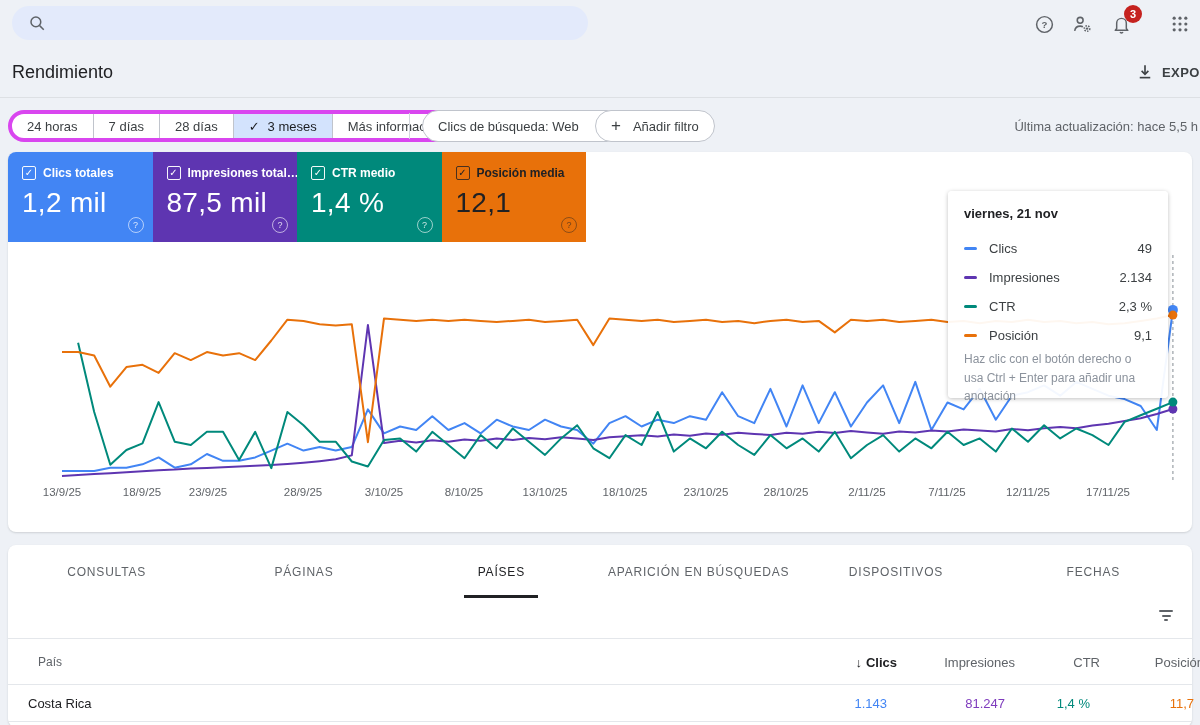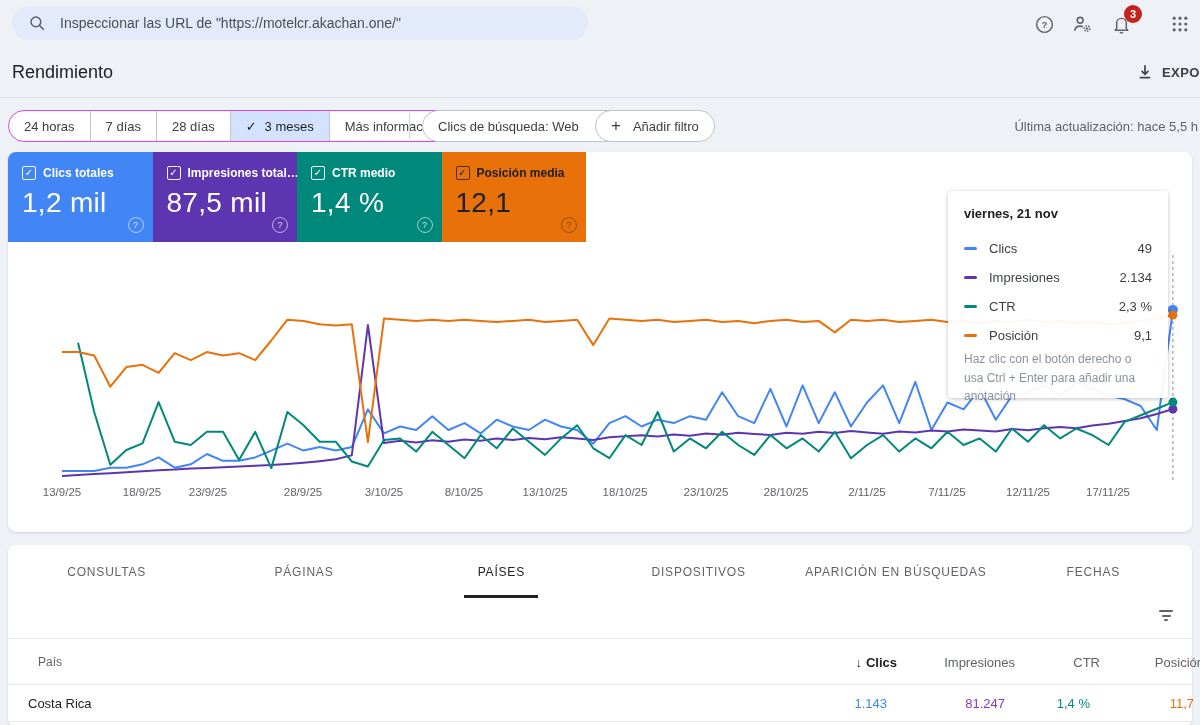--- a/index.html
+++ b/index.html
@@ -31,21 +31,21 @@
 
   
   .page-title{left:12px;top:62px;font-size:18px;color:#202124;}
   .export-btn{left:1136px;top:63px;display:flex;align-items:center;gap:8px;color:#3c4043;
     font-size:13px;font-weight:700;letter-spacing:.4px;cursor:pointer;white-space:nowrap;}
   .header-divider{left:0;top:97px;width:1200px;height:1px;background:rgba(0,0,0,0.07);}
 
   
   .chip-group{
     left:8px;top:110px;height:32px;display:flex;align-items:stretch;
-    border:1px solid #d946ef;border-radius:16px;background:#fff;overflow:hidden;box-sizing:border-box;
+    border:4px solid #d946ef;border-radius:16px;background:#fff;overflow:hidden;box-sizing:border-box;
   }
   .chip-group .seg{
     display:flex;align-items:center;padding:0 15px;font-size:13px;font-weight:500;color:#3c4043;
     cursor:pointer;white-space:nowrap;
   }
   .chip-group .seg + .seg{border-left:1px solid #c0c4cc;}
   .chip-group .seg.selected{background:var(--selected_chip_bg);color:#1c1e21;}
   .checkmark{font-size:13px;margin-right:8px;font-weight:400;}
   .caret{width:0;height:0;border-left:4px solid transparent;border-right:4px solid transparent;
     border-top:5px solid #3c4043;margin-left:10px;}
@@ -120,21 +120,20 @@
 </style>
 </head>
 <body>
 
 <div class="abs appbar">
   <div class="abs search-pill">
     <svg width="18" height="18" viewBox="0 0 24 24" fill="none" stroke="#5f6368" stroke-width="2">
         <circle cx="10.5" cy="10.5" r="6.5"></circle>
         <line x1="15.5" y1="15.5" x2="21" y2="21"></line>
       </svg>
-    <input type="text" value="Inspeccionar las URL de &quot;https://motelcr.akachan.one/&quot;" style="">
   </div>
   <div class="abs iconbtn" style="left:1031px;top:11px;">
     <svg width="21" height="21" viewBox="0 0 24 24" fill="none" stroke="#5f6368" stroke-width="1.7">
         <circle cx="12" cy="12" r="9"></circle>
         <text x="12" y="16" text-anchor="middle" font-size="11" fill="#5f6368" stroke="none" font-weight="bold">?</text>
       </svg>
   </div>
   <div class="abs iconbtn" style="left:1069px;top:11px;">
     <svg width="22" height="22" viewBox="0 0 24 24" fill="none" stroke="#5f6368" stroke-width="1.7">
         <circle cx="10" cy="8" r="3.2"></circle>
@@ -293,22 +292,22 @@
     </div>
     <div class="tt-hint">Haz clic con el botón derecho o usa Ctrl + Enter para añadir una anotación</div>
   </div>
 </div>
 
 <div class="abs panel table-panel">
   <div class="tabs">
     <div class="tab">CONSULTAS</div>
     <div class="tab">PÁGINAS</div>
     <div class="tab active">PAÍSES</div>
+    <div class="tab">APARICIÓN EN BÚSQUEDAS</div>
     <div class="tab">DISPOSITIVOS</div>
-    <div class="tab">APARICIÓN EN BÚSQUEDAS</div>
     <div class="tab">FECHAS</div>
   </div>
   <div class="tfilter-row">
     <div class="tfilter-icon">
       <span class="l1"></span>
         <span class="l2"></span>
         <span class="l3"></span>
     </div>
   </div>
   <div class="hdiv" style="top:93px;"></div>

